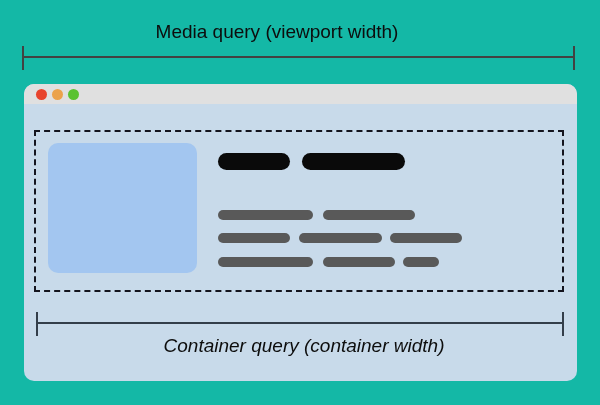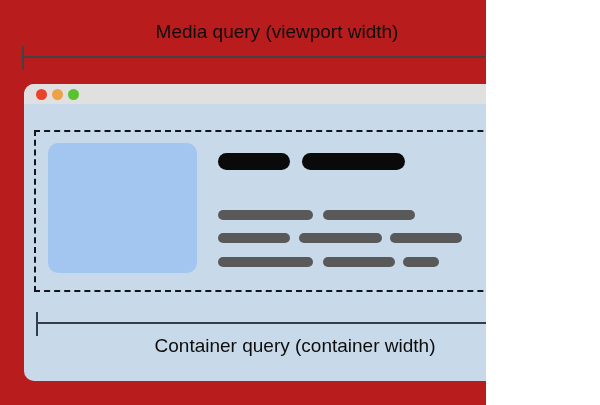--- a/index.html
+++ b/index.html
@@ -1,33 +1,33 @@
 <!DOCTYPE html>
 <html><head>
 <meta charset="utf-8">
 <style>
   html, body { margin: 0; padding: 0; background: #ffffff; }
   .canvas {
     position: relative;
-    width: 486px;
+    width: 600px;
     height: 405px;
-    background: #b91c1c;
+    background: #14b8a6;
     font-family: "Liberation Sans", sans-serif;
     overflow: hidden;
   }
   .diagram-label {
     position: absolute;
     transform: translateX(-50%);
     white-space: nowrap;
     font-size: 19px;
     color: #0d0d0d;
     line-height: 23px;
   }
   .top-label { left: 277px; top: 20px; }
-  .bottom-label { left: 295px; top: 334px; }
+  .bottom-label { left: 304px; top: 334px; font-style: italic; }
 
   
   .bracket {
     position: absolute;
     height: 24px;
   }
   .bracket .tick {
     position: absolute;
     top: 0; bottom: 0;
     width: 2px;

